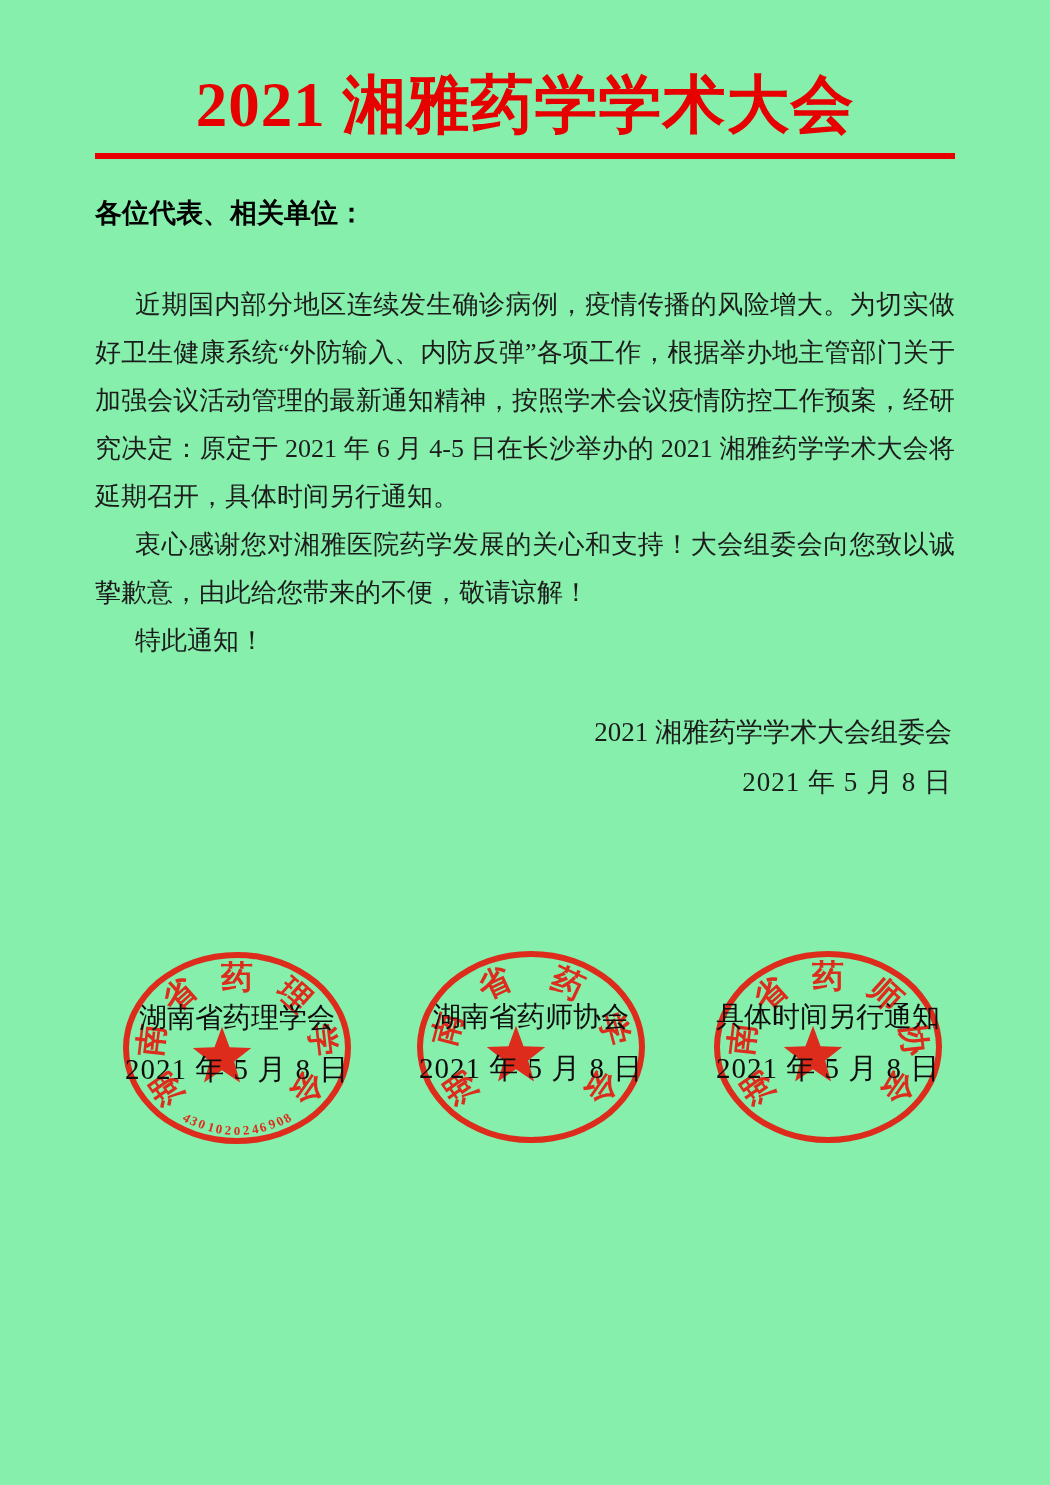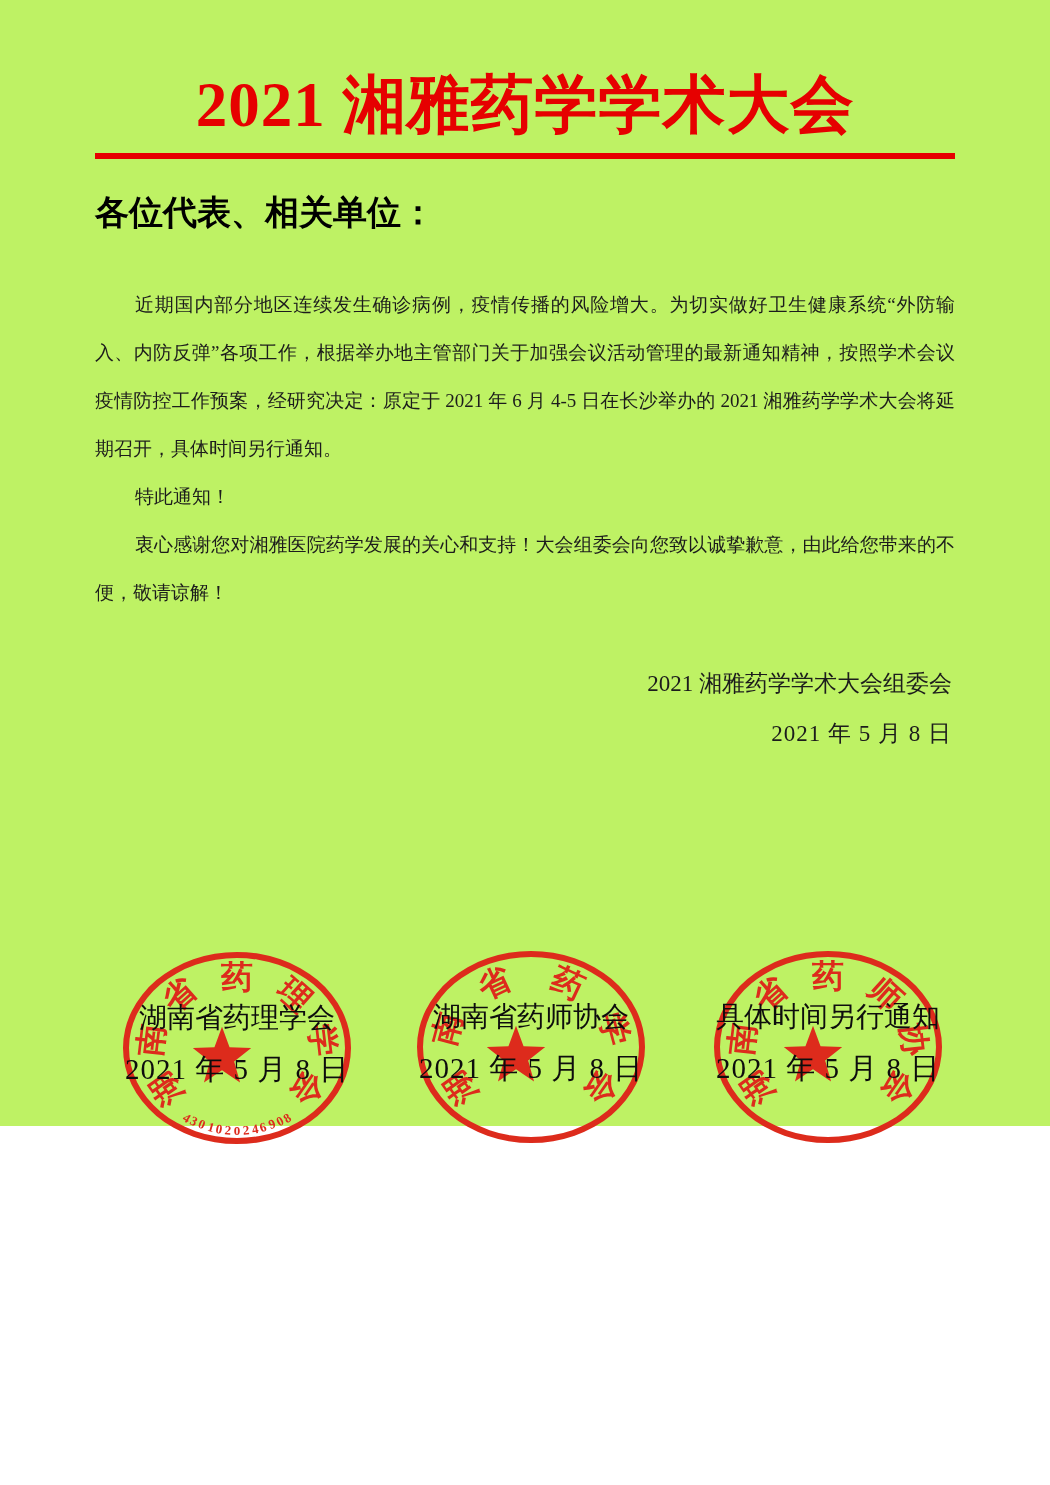--- a/index.html
+++ b/index.html
@@ -6,21 +6,21 @@
     --title-red:#e60000;
     --stamp-red:#dd2b1c;
     --ink:#1c1c1c;
   }
   *{box-sizing:border-box;}
   html,body{margin:0;padding:0;}
   body{
     width:1050px;height:1485px;overflow:hidden;background:#ffffff;
     font-family:"Liberation Serif","DejaVu Serif",serif;color:var(--ink);
   }
-  .page{position:relative;width:1050px;height:1126px;background:#bef264;}
+  .page{position:relative;width:1050px;height:1485px;background:#86efac;}
 
   .banner-title{
     margin:0 95px;padding-top:66px;
     font-size:63px;line-height:78px;font-weight:bold;
     text-align:center;color:var(--title-red);
     letter-spacing:1px;white-space:nowrap;
   }
   .banner-rule{
     margin:9px 95px 0;height:4px;
     border-top:4px solid var(--title-red);
@@ -28,32 +28,32 @@
   }
 
   .notice-title{
     margin:38px 80px 0;
     font-size:33px;line-height:42px;font-weight:bold;
     text-align:center;color:#000;letter-spacing:1px;white-space:nowrap;
   }
 
   .salutation{
     margin:34px 95px 0;
-    font-size:34px;line-height:40px;font-weight:bold;color:#000;
+    font-size:27px;line-height:40px;font-weight:bold;color:#000;
   }
 
   .body-text{margin:48px 95px 0;}
   .body-text p{
-    margin:0;font-size:19px;line-height:48px;
+    margin:0;font-size:26px;line-height:48px;
     text-align:justify;text-indent:40px;color:var(--ink);
   }
 
   .signature-block{
     margin:42px 98px 0 0;text-align:right;
-    font-size:23px;line-height:50px;color:var(--ink);
+    font-size:27px;line-height:50px;color:var(--ink);
   }
   .signature-block .sig-date{letter-spacing:1px;}
 
   
   .stamps-row{position:absolute;left:0;top:0;width:100%;height:100%;pointer-events:none;}
   .stamp{position:absolute;width:228px;height:192px;}
   .seal-ring{
     position:absolute;inset:0;border:6px solid var(--stamp-red);border-radius:50%;
   }
   .ring-char{
@@ -83,22 +83,22 @@
 
   <h1 class="banner-title">2021 湘雅药学学术大会</h1>
 
   <div class="banner-rule"></div>
 
 
   <p class="salutation">各位代表、相关单位：</p>
 
   <div class="body-text" id="paragraphs">
       <p>近期国内部分地区连续发生确诊病例，疫情传播的风险增大。为切实做好卫生健康系统“外防输入、内防反弹”各项工作，根据举办地主管部门关于加强会议活动管理的最新通知精神，按照学术会议疫情防控工作预案，经研究决定：原定于 2021 年 6 月 4-5 日在长沙举办的 2021 湘雅药学学术大会将延期召开，具体时间另行通知。</p>
+      <p>衷心感谢您对湘雅医院药学发展的关心和支持！大会组委会向您致以诚挚歉意，由此给您带来的不便，敬请谅解！</p>
       <p>特此通知！</p>
-      <p>衷心感谢您对湘雅医院药学发展的关心和支持！大会组委会向您致以诚挚歉意，由此给您带来的不便，敬请谅解！</p>
     </div>
 
   <div class="signature-block">
     <div class="sig-org">2021 湘雅药学学术大会组委会</div>
     <div class="sig-date">2021 年 5 月 8 日</div>
   </div>
 
   <div class="stamps-row" id="stamps">
       <div class="stamp" style="left: 123px; top: 952px;">
         <div class="seal-ring"></div>

